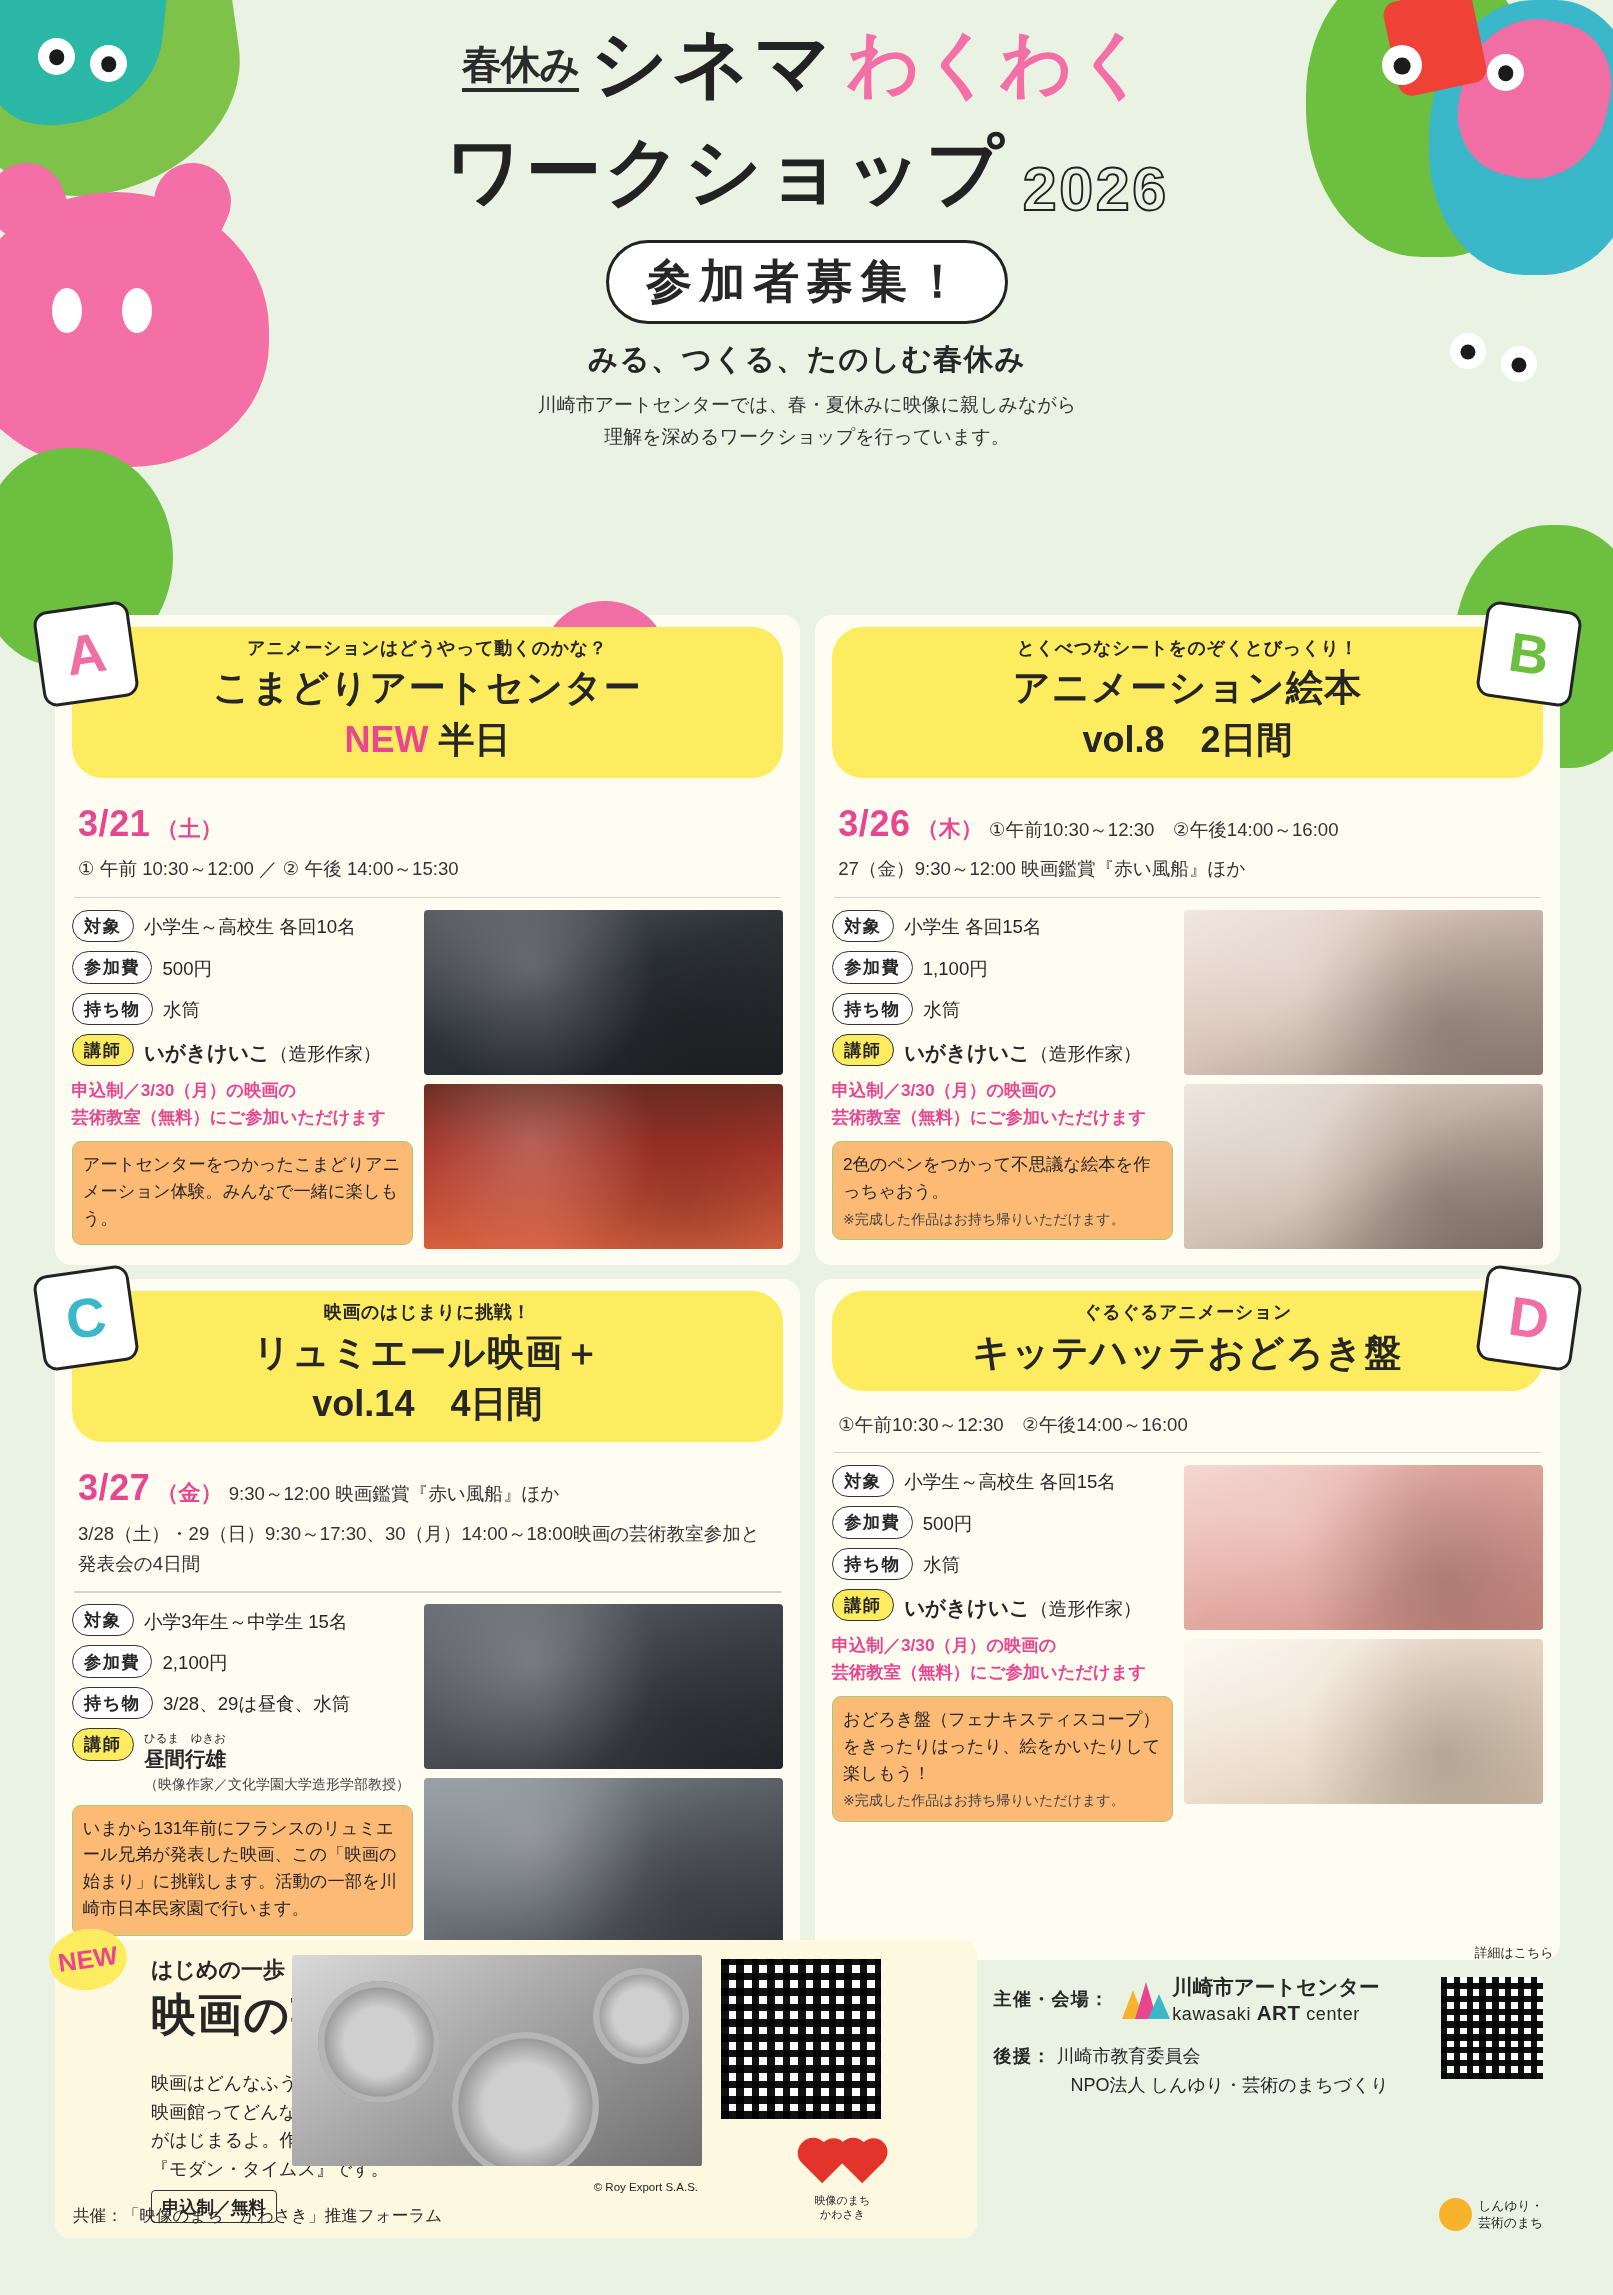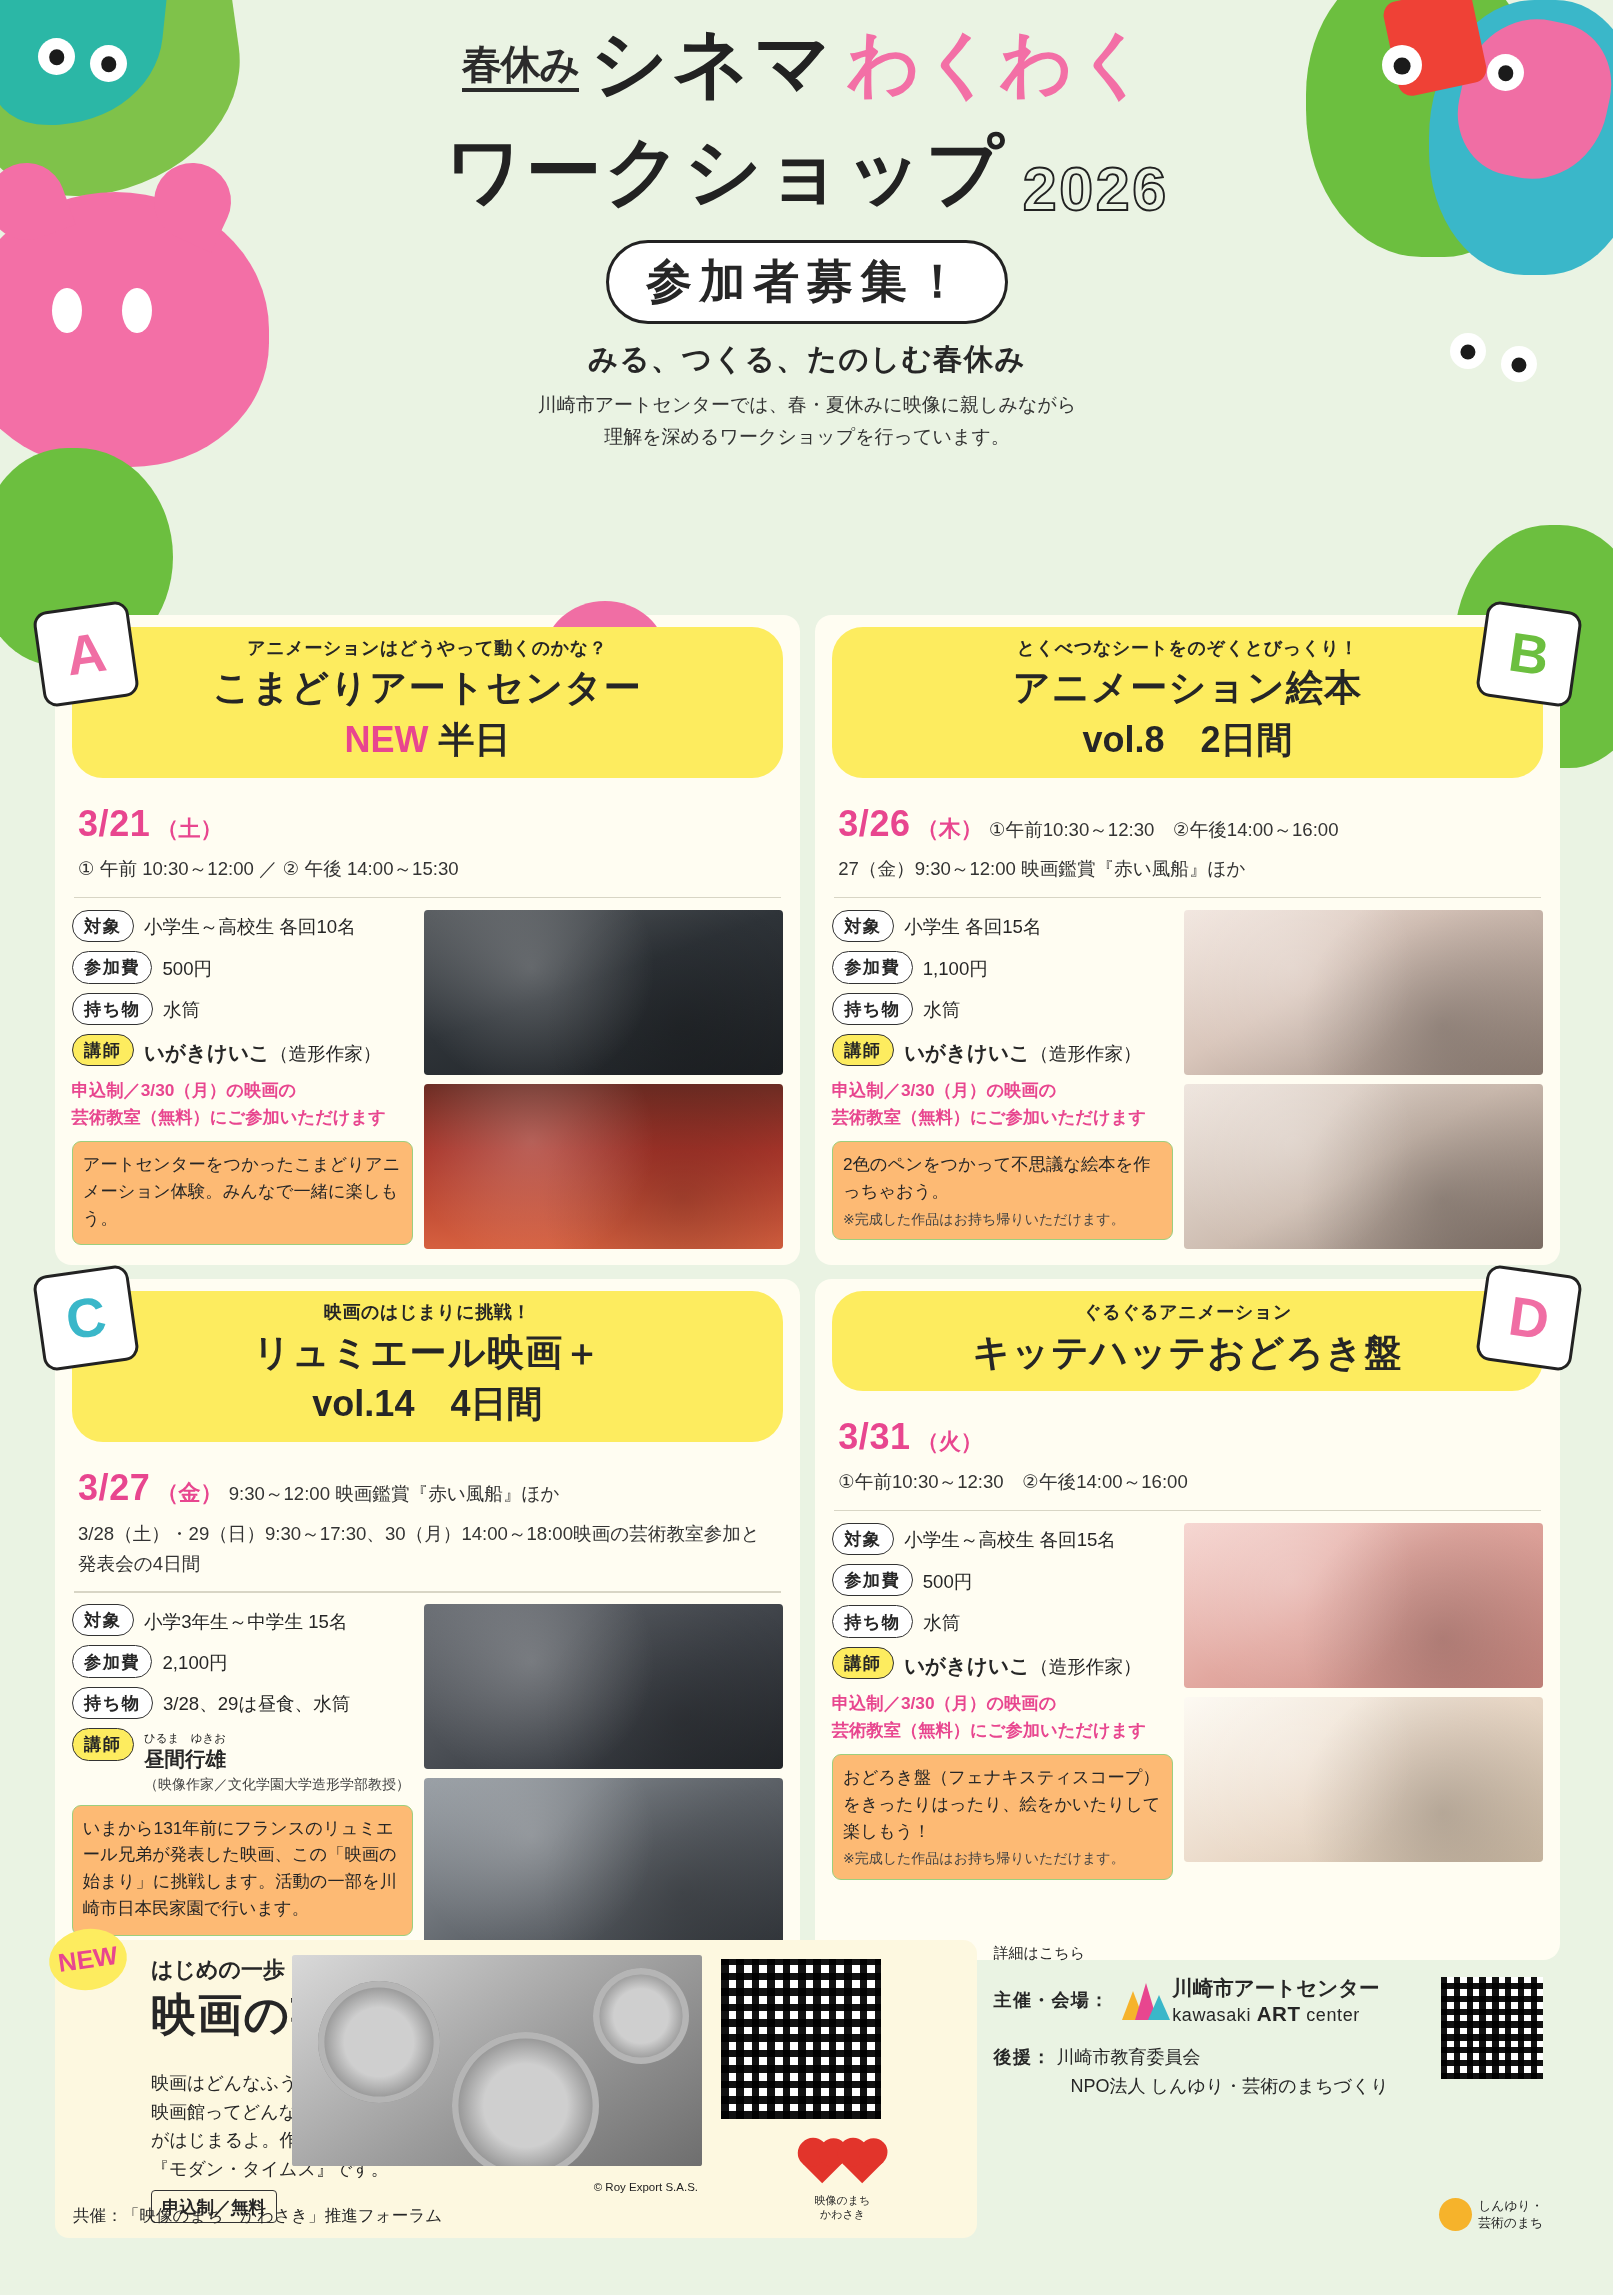--- a/index.html
+++ b/index.html
@@ -111,21 +111,21 @@
       repeating-linear-gradient(0deg,#111 0 7.7px,#fff 7.7px 15.4px),
       repeating-linear-gradient(90deg,#111 0 7.7px,rgba(255,255,255,0) 7.7px 15.4px); background-blend-mode:multiply; }
   .kyosai { position:absolute; left:18px; bottom:11.5px; font-size:16.6px; }
   .hearts { position:absolute; right:96px; bottom:16.6px; text-align:center; }
   .heart { display:inline-block; width:29.5px; height:28px; background:#e2342b; position:relative; transform:rotate(-45deg); margin:0 3.8px;}
   .heart:before,.heart:after{content:"";position:absolute;width:29.5px;height:28px;background:#e2342b;border-radius:50%;}
   .heart:before{top:-14.7px;left:0;} .heart:after{top:0;left:14.7px;}
   .hearts .cap { font-size:11px; margin-top:14px; line-height:1.3; }
 
   .bottom-right { flex:1 1 auto; padding-top:3.8px; }
-  .detail-line { text-align:left; font-size:15px; margin-bottom:5.1px; }
+  .detail-line { text-align:right; font-size:13px; margin-bottom:5.1px; }
   .br-row { display:flex; align-items:center; gap:12.8px; margin-top:11.5px; justify-content:flex-start; }
   .br-label { font-size:18px; font-weight:bold; letter-spacing:1.3px; white-space:nowrap; }
   .logo-ac { display:flex; align-items:center; gap:3px; }
   .logo-mark { width:47px; height:40px; position:relative; }
   .lm1,.lm2,.lm3 { position:absolute; bottom:0; width:0; height:0; border-left:11.5px solid transparent; border-right:11.5px solid transparent; }
   .lm1 { left:0; border-bottom:29.5px solid #f6b32b; }
   .lm2 { left:12.8px; border-bottom:37px solid #e8468f; }
   .lm3 { left:25.6px; border-bottom:25.6px solid #3ab7c9; }
   .logo-text .l1 { font-size:20.5px; font-weight:bold; }
   .logo-text .l2 { font-size:18px; letter-spacing:0.6px; }
@@ -346,24 +346,20 @@
       </div>
     </div>
 
     <div class="card">
       <div class="tag D right">D</div>
       <div class="yellow-bar">
         <div class="bar-kicker">ぐるぐるアニメーション</div>
         <div class="bar-title">キッテハッテおどろき盤</div>
       </div>
       <div class="dates">
-        <div class="dateline">
-          <span class="bigdate">3/31</span>
-          <span class="mid">（火）</span>
-        </div>
         <div class="times">①午前10:30～12:30　②午後14:00～16:00</div>
       </div>
       <div class="divider"></div>
       <div class="body">
         <div class="specs">
           <div class="spec">
             <span class="spec-label">対象</span>
             <span class="spec-val">小学生～高校生 各回15名</span>
           </div>
           <div class="spec">

